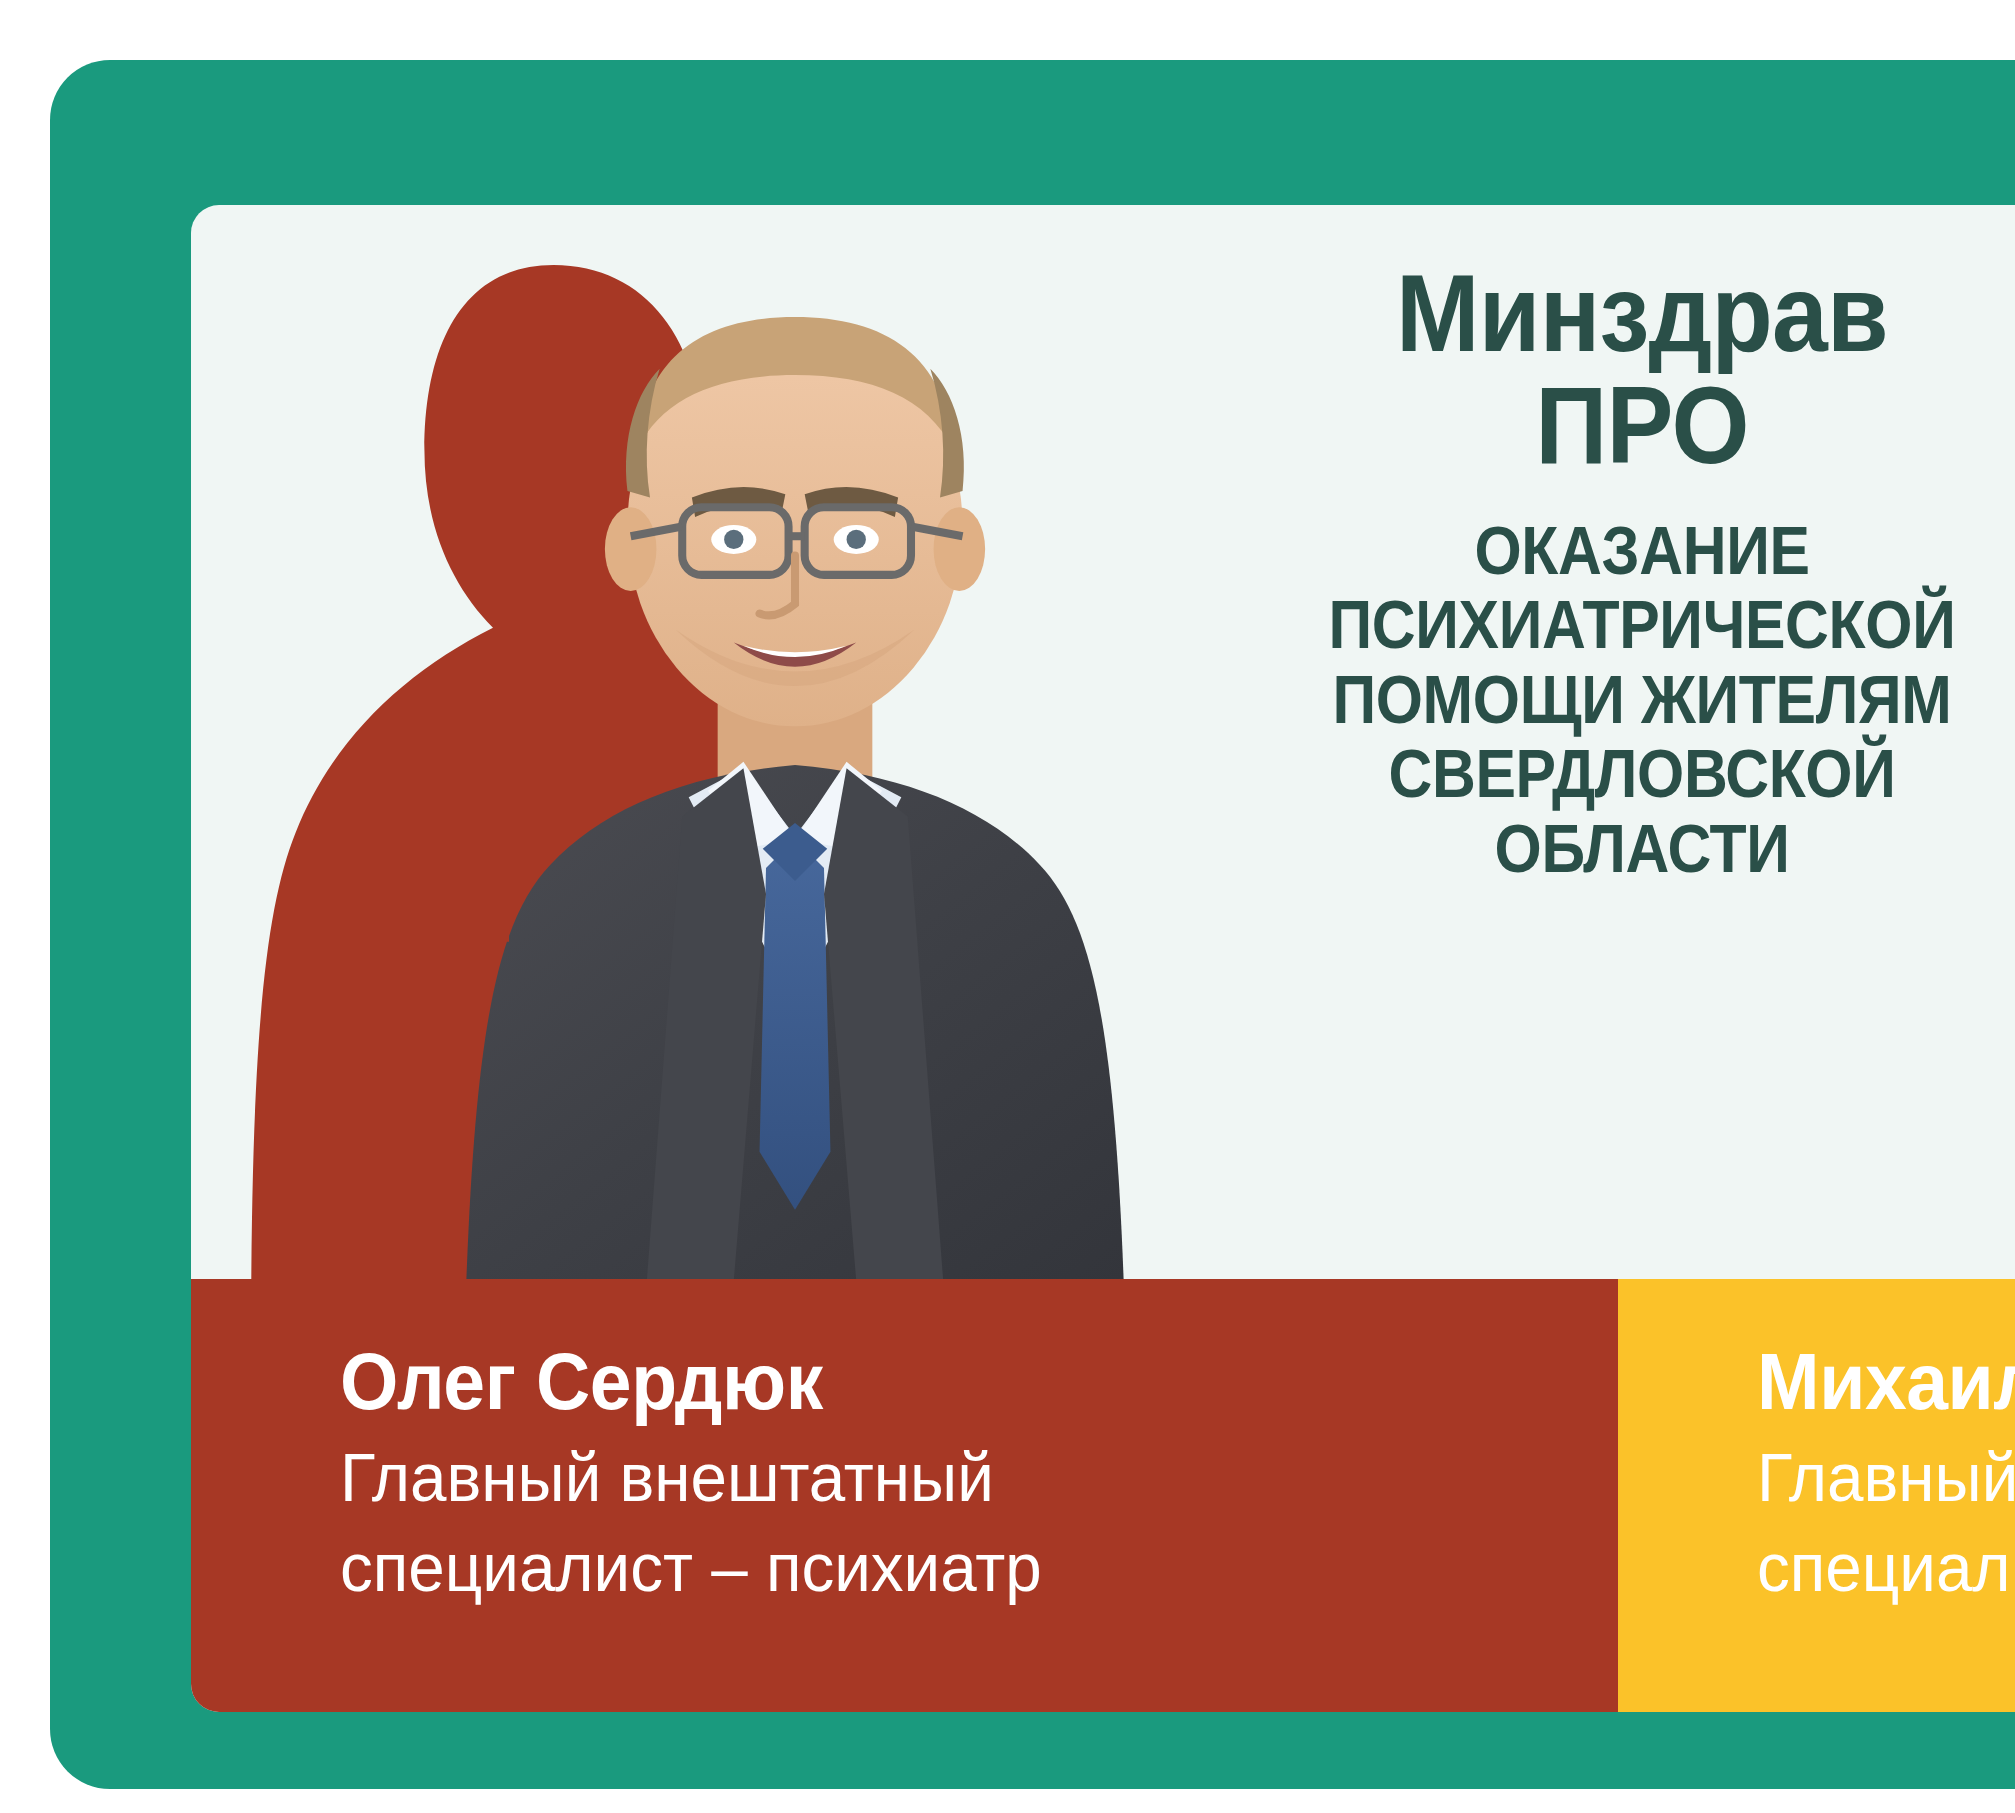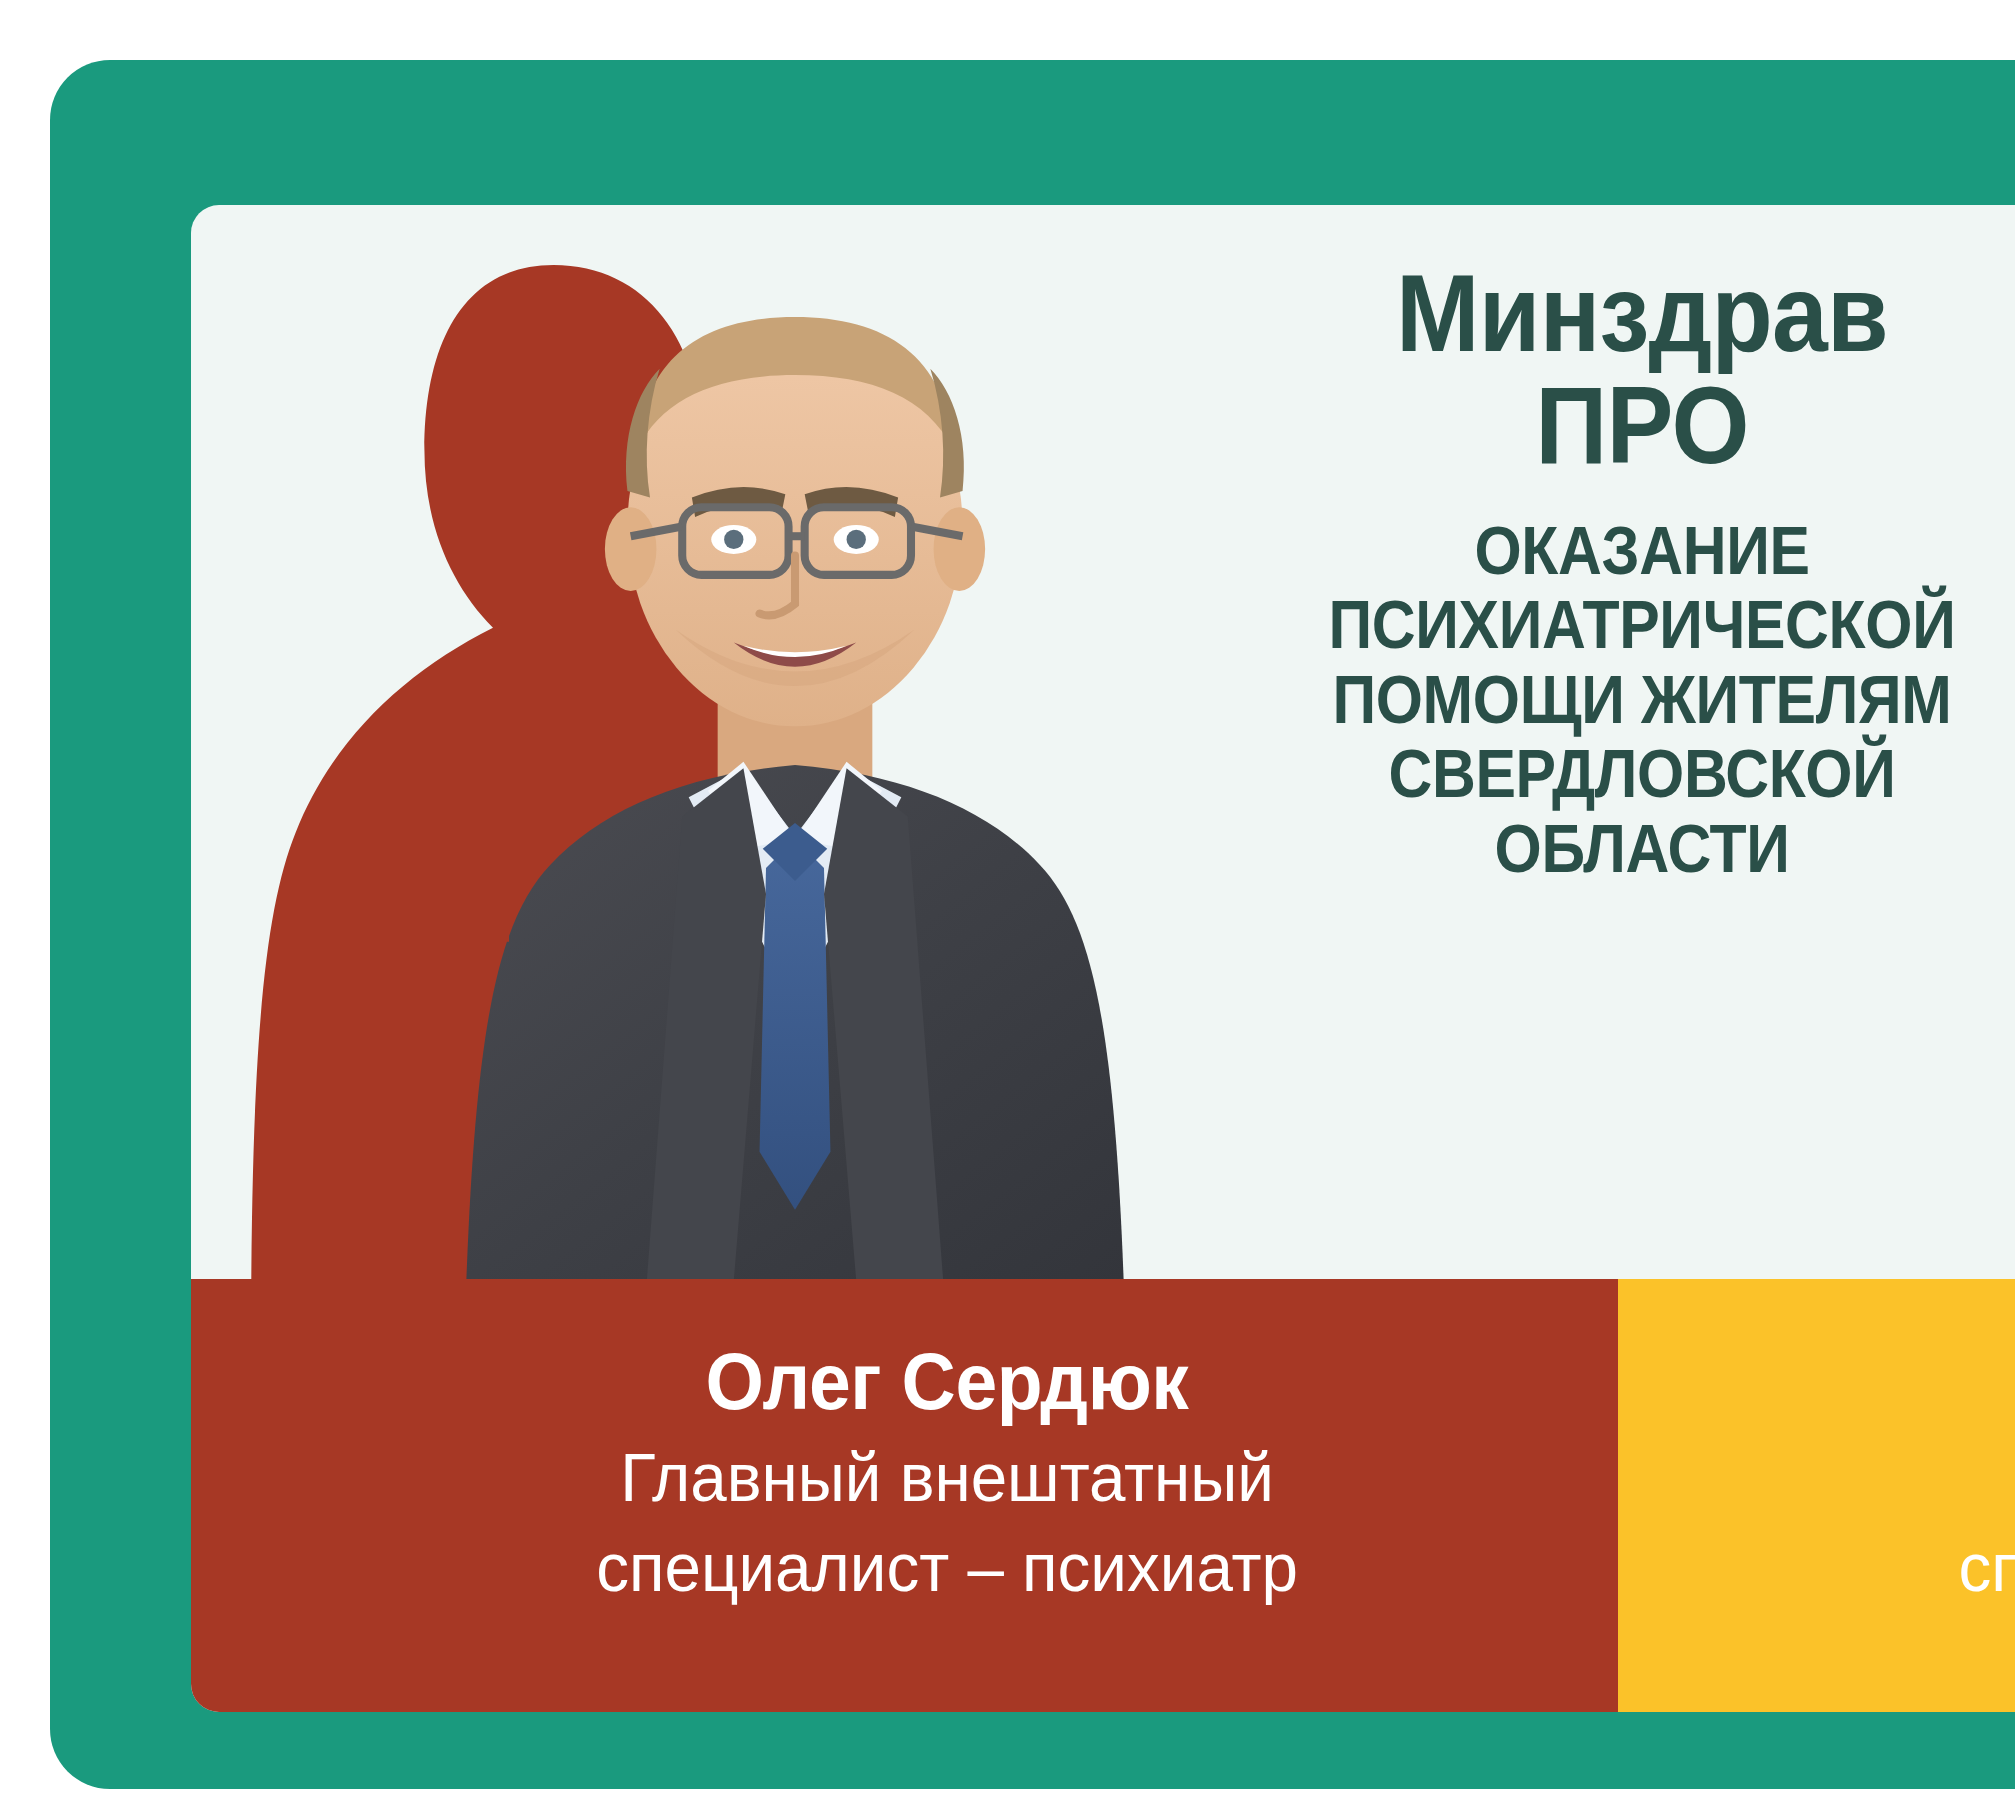--- a/index.html
+++ b/index.html
@@ -70,21 +70,20 @@
   }
 
   
   .plate{
     position:absolute;
     top:1074px;
     height:433px;
     padding-left:149px;
     padding-top:60px;
     color:#ffffff;
-    text-align:center;
   }
   .plate-left{  left:0px;    width:1427px; background:#A73825; }
   .plate-right{ left:1427px; width:1481px; background:#FBC229; padding-left:139px; }
 
   .plate-name{
     font-size:79px;
     font-weight:700;
     line-height:1.08;
     letter-spacing:-0.4px;
     transform:scaleX(0.95);

